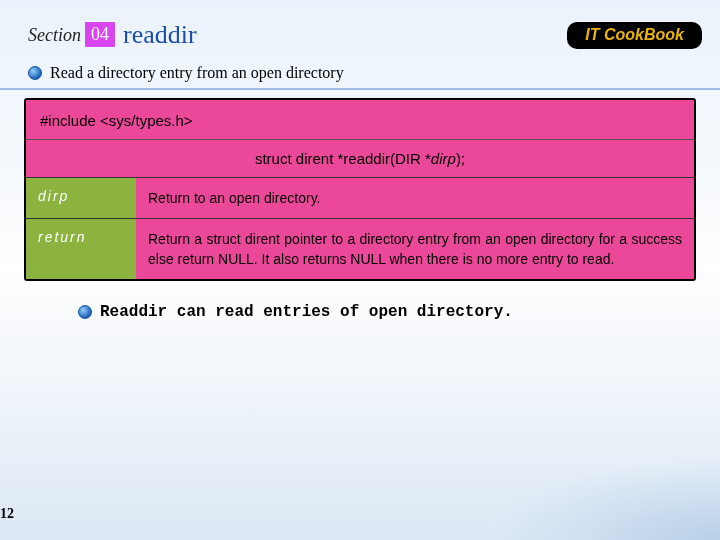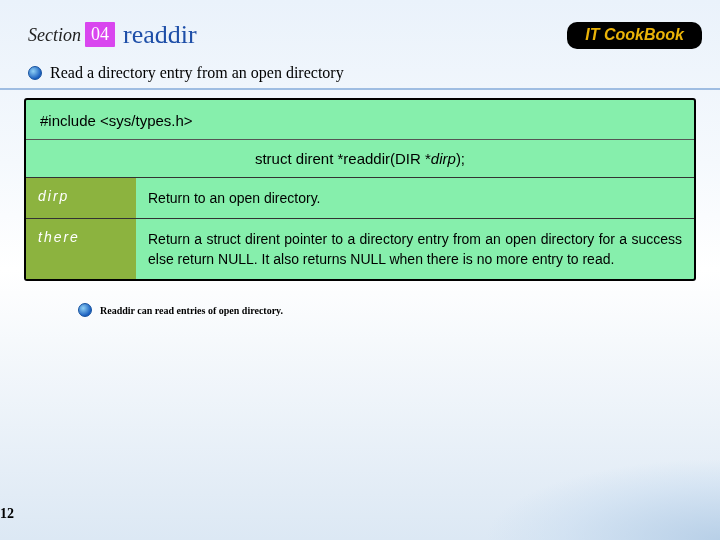--- a/index.html
+++ b/index.html
@@ -63,21 +63,21 @@
     border-radius: 50%;
     border: 1px solid #14509e;
     margin-right: 8px;
     flex-shrink: 0;
   }
   .intro-text {
     font-size: 16px;
   }
   .code-box {
     margin: 8px 24px 0 24px;
-    background: #86efac;
+    background: #ec4899;
     border: 2px solid #000;
     border-radius: 3px;
   }
   .code-includes {
     padding: 10px 14px 6px 14px;
     font-family: Arial, sans-serif;
     font-size: 15px;
     line-height: 1.5;
   }
   .code-sig {
@@ -110,22 +110,22 @@
   .spec-desc {
     text-align: justify;
     line-height: 1.45;
   }
   .note-row {
     display: flex;
     align-items: center;
     padding: 22px 20px 0 78px;
   }
   .note-text {
-    font-family: Liberation Serif, serif;
-    font-size: 10px;
+    font-family: Liberation Mono, monospace;
+    font-size: 16px;
     font-weight: bold;
   }
   .footer {
     position: absolute;
     bottom: 18px;
     left: 0;
     width: 100%;
     text-align: left;
     color: #000000;
     font-size: 14px;
@@ -164,21 +164,21 @@
   <div class="code-sig">
     <span>struct dirent *readdir(DIR *</span><span class="param">dirp</span><span>);</span>
   </div>
   <table class="spec-table">
     <tbody>
         <tr>
       <td class="spec-key">dirp</td>
       <td class="spec-desc">Return to an open directory.</td>
     </tr>
     <tr>
-      <td class="spec-key">there</td>
+      <td class="spec-key">return</td>
       <td class="spec-desc">Return a struct dirent pointer to a directory entry from an open directory for a success else return NULL. It also returns NULL when there is no more entry to read.</td>
     </tr>
   </tbody>
     </table>
 </div>
 
 <div class="note-row">
   <span class="bullet-icon"></span>
   <span class="note-text">Readdir can read entries of open directory.</span>
 </div>

